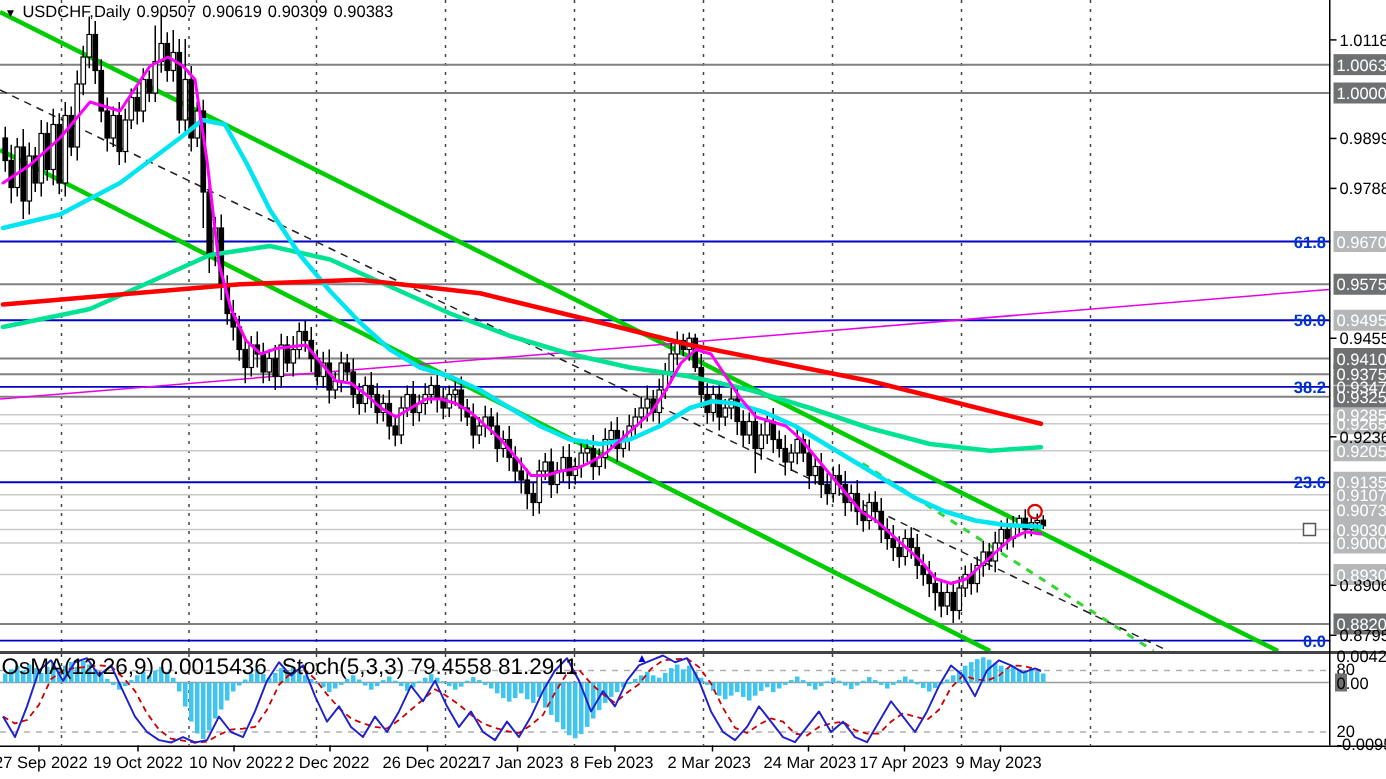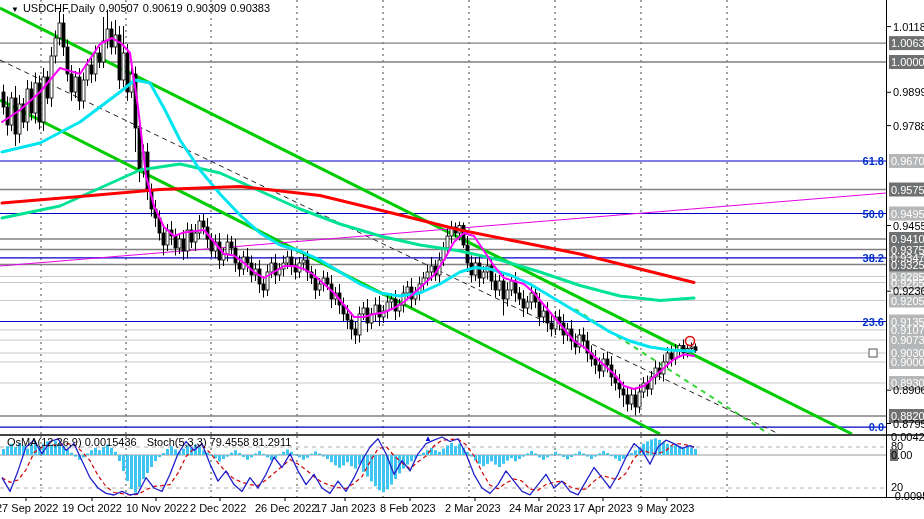--- a/index.html
+++ b/index.html
@@ -1,22 +1,22 @@
 <!DOCTYPE html>
 <html><head>
 <meta charset="utf-8">
 <style>
   html,body{margin:0;padding:0;background:#fff;}
   .chart-window{position:relative;width:924px;height:519px;background:#fff;overflow:hidden;
     font-family:"Liberation Sans",sans-serif;}
   #chart{position:absolute;left:0;top:0;}
-  .title-row{position:absolute;left:11px;top:2px;font-size:11px;color:#000;white-space:nowrap;z-index:5;}
+  .title-row{position:absolute;left:3px;top:2px;font-size:11px;color:#000;white-space:nowrap;z-index:5;}
   .title-row span{margin-right:4px;}
   .marker{font-size:8px;margin-right:3px;}
-  .ind-row{position:absolute;left:7px;top:436px;font-size:11px;color:#000;white-space:nowrap;z-index:5;}
+  .ind-row{position:absolute;left:1px;top:436px;font-size:15px;color:#000;white-space:nowrap;z-index:5;}
   .ind-row span{margin-right:10px;}
   svg text{font-family:"Liberation Sans",sans-serif;}
 </style>
 </head>
 <body>
 
 <div class="chart-window">
   <svg id="chart" width="924" height="519">
       <rect x="0" y="0" width="924" height="519" fill="#FFFFFF"></rect>
       <rect x="0" y="0" width="887" height="434" fill="#FFFFFF"></rect>

